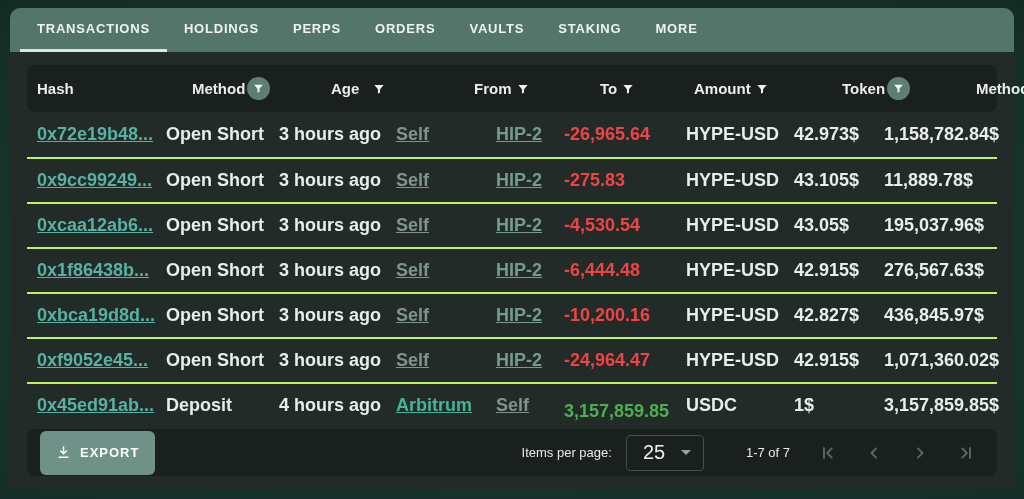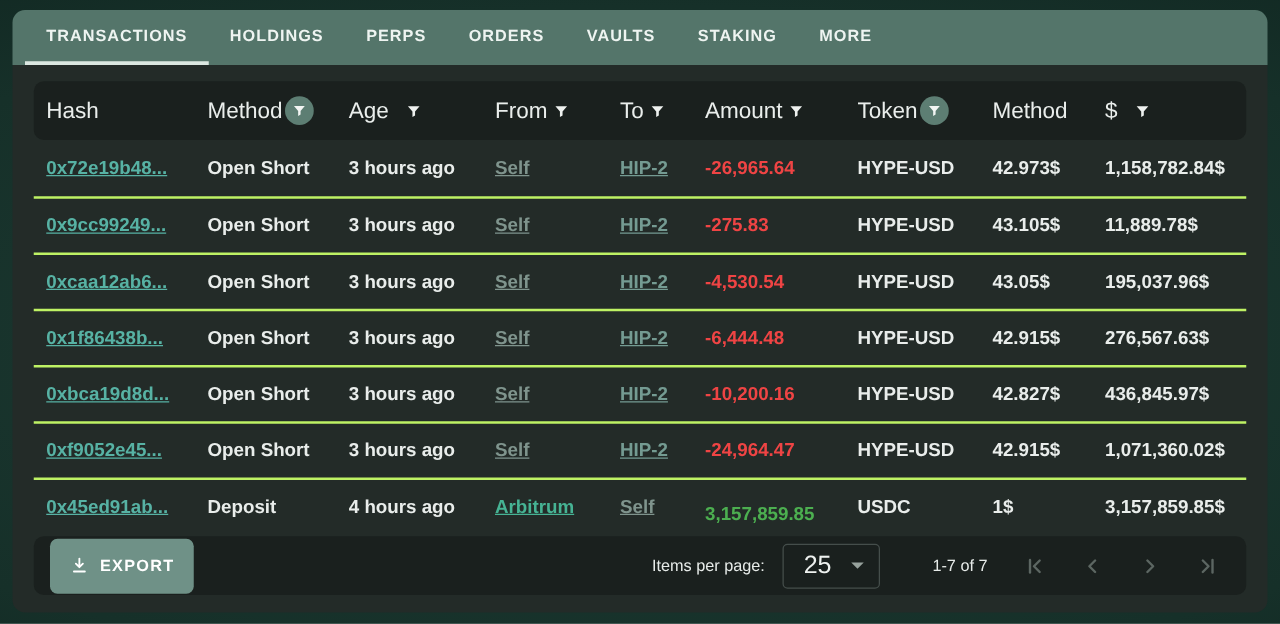--- a/index.html
+++ b/index.html
@@ -27,31 +27,31 @@
     height:438px; background:#232b28; border-radius:0 0 10px 10px;
     padding:13px 17px 14px;
   }
   .grid {
     display:grid;
     grid-template-columns:129px 113px 117px 100px 68px 122px 108px 90px 1fr;
     padding:0 10px; align-items:center;
   }
   .thead {
     height:47px; background:#1a201e; border-radius:8px;
-    font-size:18px; font-weight:400; color:#eaeeec;
+    font-size:15px; font-weight:700; color:#eaeeec;gap:26px;
   }
   .hcell { display:flex; align-items:center; }
   .funnel { display:inline-flex; margin-left:4px; cursor:pointer; }
   .funnel.gap { margin-left:13px; }
   .funnel.circled {
     width:23px; height:23px; border-radius:50%; background:#5d7e73;
     align-items:center; justify-content:center; margin-left:2px;
   }
   .rows { }
-  .row { height:45px; font-size:15px; font-weight:700; color:#e9edeb; }
+  .row { height:45px; font-size:18px; font-weight:700; color:#e9edeb; }
   .row + .row { border-top:2px solid #bef264; }
   .row a { text-decoration:underline; cursor:pointer; font-weight:700; }
   a.hash-link { color:#57b2a4; }
   a.muted-link { color:#7f948d; }
   a.hip-link { color:#749b92; }
   a.bright-link { color:#46b394; }
   .neg { color:#ef4444; }
   .pos { color:#4caf50;margin-top:12px; }
 
   

